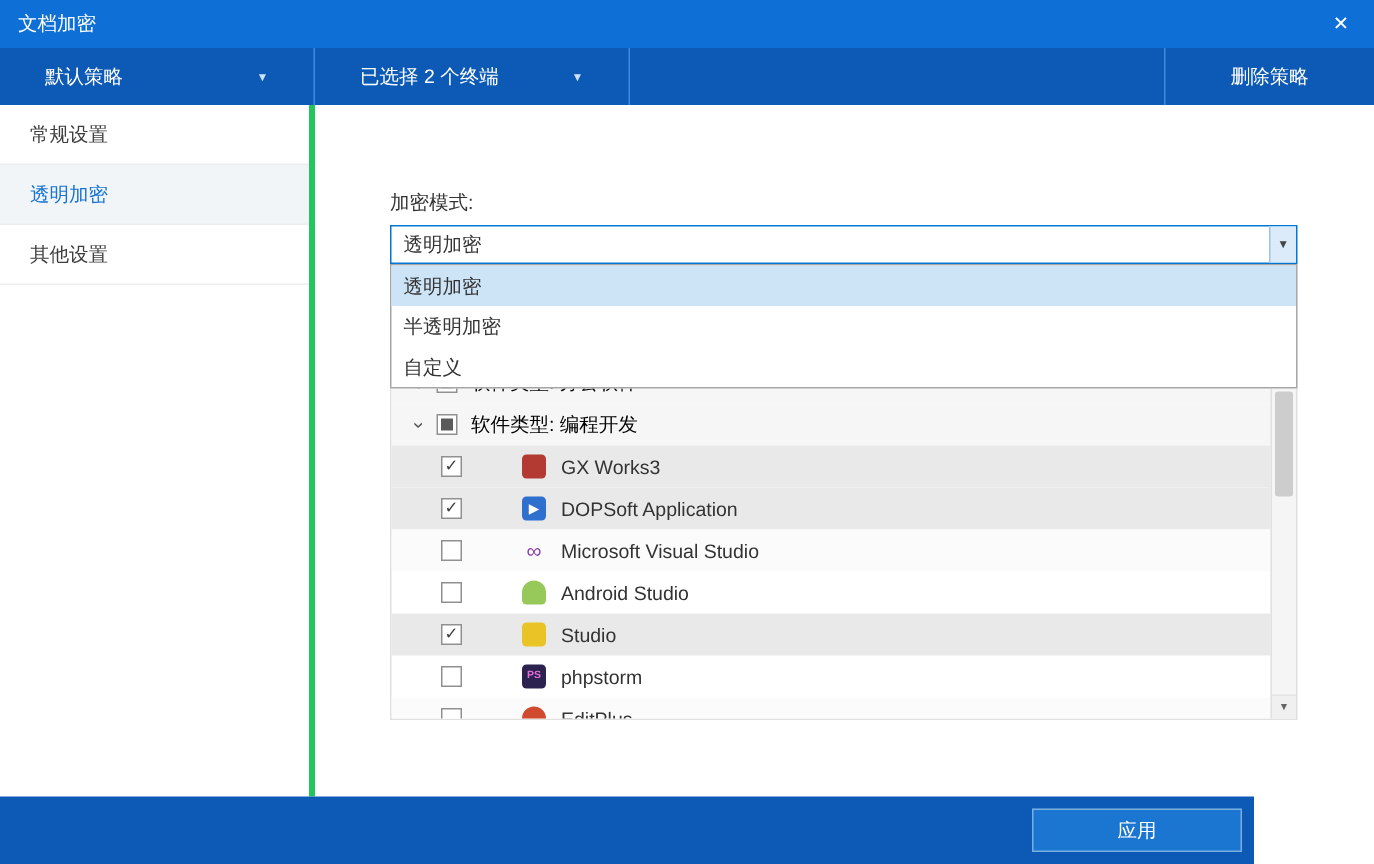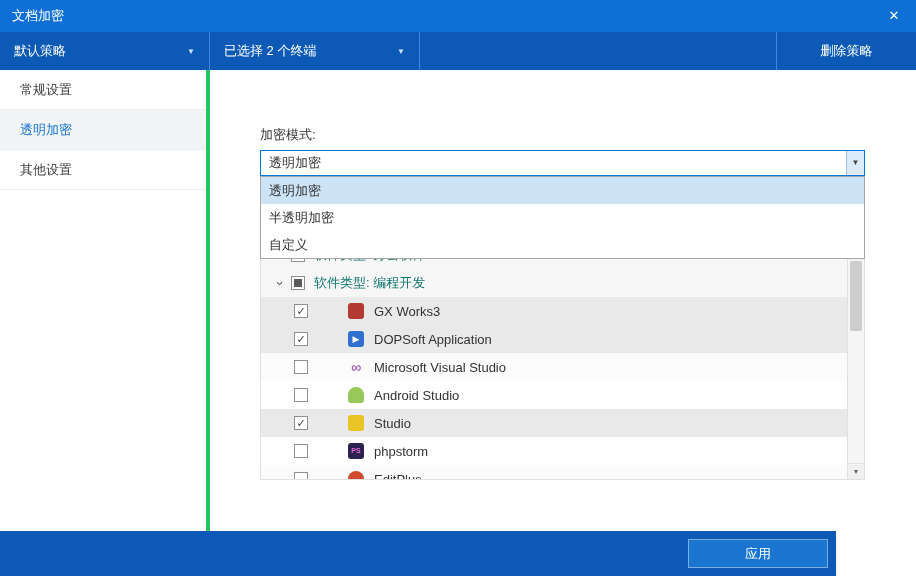--- a/index.html
+++ b/index.html
@@ -7,21 +7,21 @@
   .window { position:relative; width:916px; height:576px; background:#fff; overflow:hidden; }
 
   
   .titlebar { position:absolute; left:0; top:0; width:916px; height:39px; background:#0e6fd6; }
   .titlebar .title { position:absolute; left:12px; top:0; line-height:32px; color:#fff; font-size:13px; }
   .close-btn { position:absolute; right:0; top:0; width:44px; height:32px; color:#fff; text-align:center; line-height:32px; font-size:13px; cursor:pointer; }
 
   
   .toolbar { position:absolute; left:0; top:32px; width:916px; height:38px; background:#0c5ab5; display:flex; color:#fff; font-size:13px; }
   .tsec { display:flex; align-items:center; cursor:pointer; }
-  .tsec-dd { width:210px; justify-content:space-between; padding:0 14px; border-right:1px solid #3c8ae0; }
+  .tsec-dd { width:210px; justify-content:space-between; padding:0 30px; border-right:1px solid #3c8ae0; }
   .tsec-dd .dd-arrow { font-size:8px; color:#cfe1f5; }
   .tspacer { flex:1; }
   .tsec-del { width:140px; justify-content:center; border-left:1px solid #3c8ae0; }
 
   
   .sidebar { position:absolute; left:0; top:70px; width:210px; height:461px; background:#fff; border-right:4px solid #22c55e; }
   .side-item { height:40px; line-height:40px; padding-left:20px; border-bottom:1px solid #ededed; color:#3c3c3c; font-size:13px; cursor:pointer; }
   .side-item.active { background:#f2f5f8; color:#1673d1; }
 
   
@@ -40,21 +40,21 @@
   .rows { position:absolute; left:0; top:0; right:17px; }
   .row { height:28px; display:flex; align-items:center; font-size:13px; color:#333; cursor:default; }
   .row.group { background:#f6f6f6; }
   .row.item:nth-child(odd) { background:#fbfbfb; }
   .row.item.checked { background:#e9e9e9; }
   .chev { width:14px; margin-left:12px; color:#555; text-align:center; font-size:13px; display:inline-block; }
   .chev.down { transform:rotate(90deg); }
   .cb { width:14px; height:14px; border:1px solid #909090; background:#fff; text-align:center; line-height:13px; font-size:11px; color:#3d3d3d; position:relative; flex:0 0 auto; }
   .cb.indet::after { content:""; position:absolute; left:2px; top:2px; width:8px; height:8px; background:#5a5a5a; }
   .row.group .cb { margin-left:4px; }
-  .glabel { margin-left:9px; color:#0f766e; }
+  .glabel { margin-left:9px; color:#000000; }
   .row.item .cb { margin-left:33px; }
   .app-icon { width:16px; height:16px; border-radius:3px; margin-left:40px; text-align:center; line-height:16px; font-size:9px; font-weight:bold; flex:0 0 auto; }
   .ilabel { margin-left:10px; }
 
   .scrollbar { position:absolute; right:0; top:0; width:17px; height:238px; background:#f5f5f5; border-left:1px solid #e0e0e0; }
   .sb-btn { position:absolute; left:0; width:16px; height:16px; text-align:center; line-height:16px; font-size:7px; color:#666; background:#f0f0f0; cursor:pointer; }
   .sb-up { top:0; border-bottom:1px solid #e3e3e3; }
   .sb-down { bottom:0; border-top:1px solid #e3e3e3; }
   .sb-thumb { position:absolute; left:2px; top:20px; width:12px; height:70px; background:#cdcdcd; border-radius:2px; cursor:pointer; }
 

